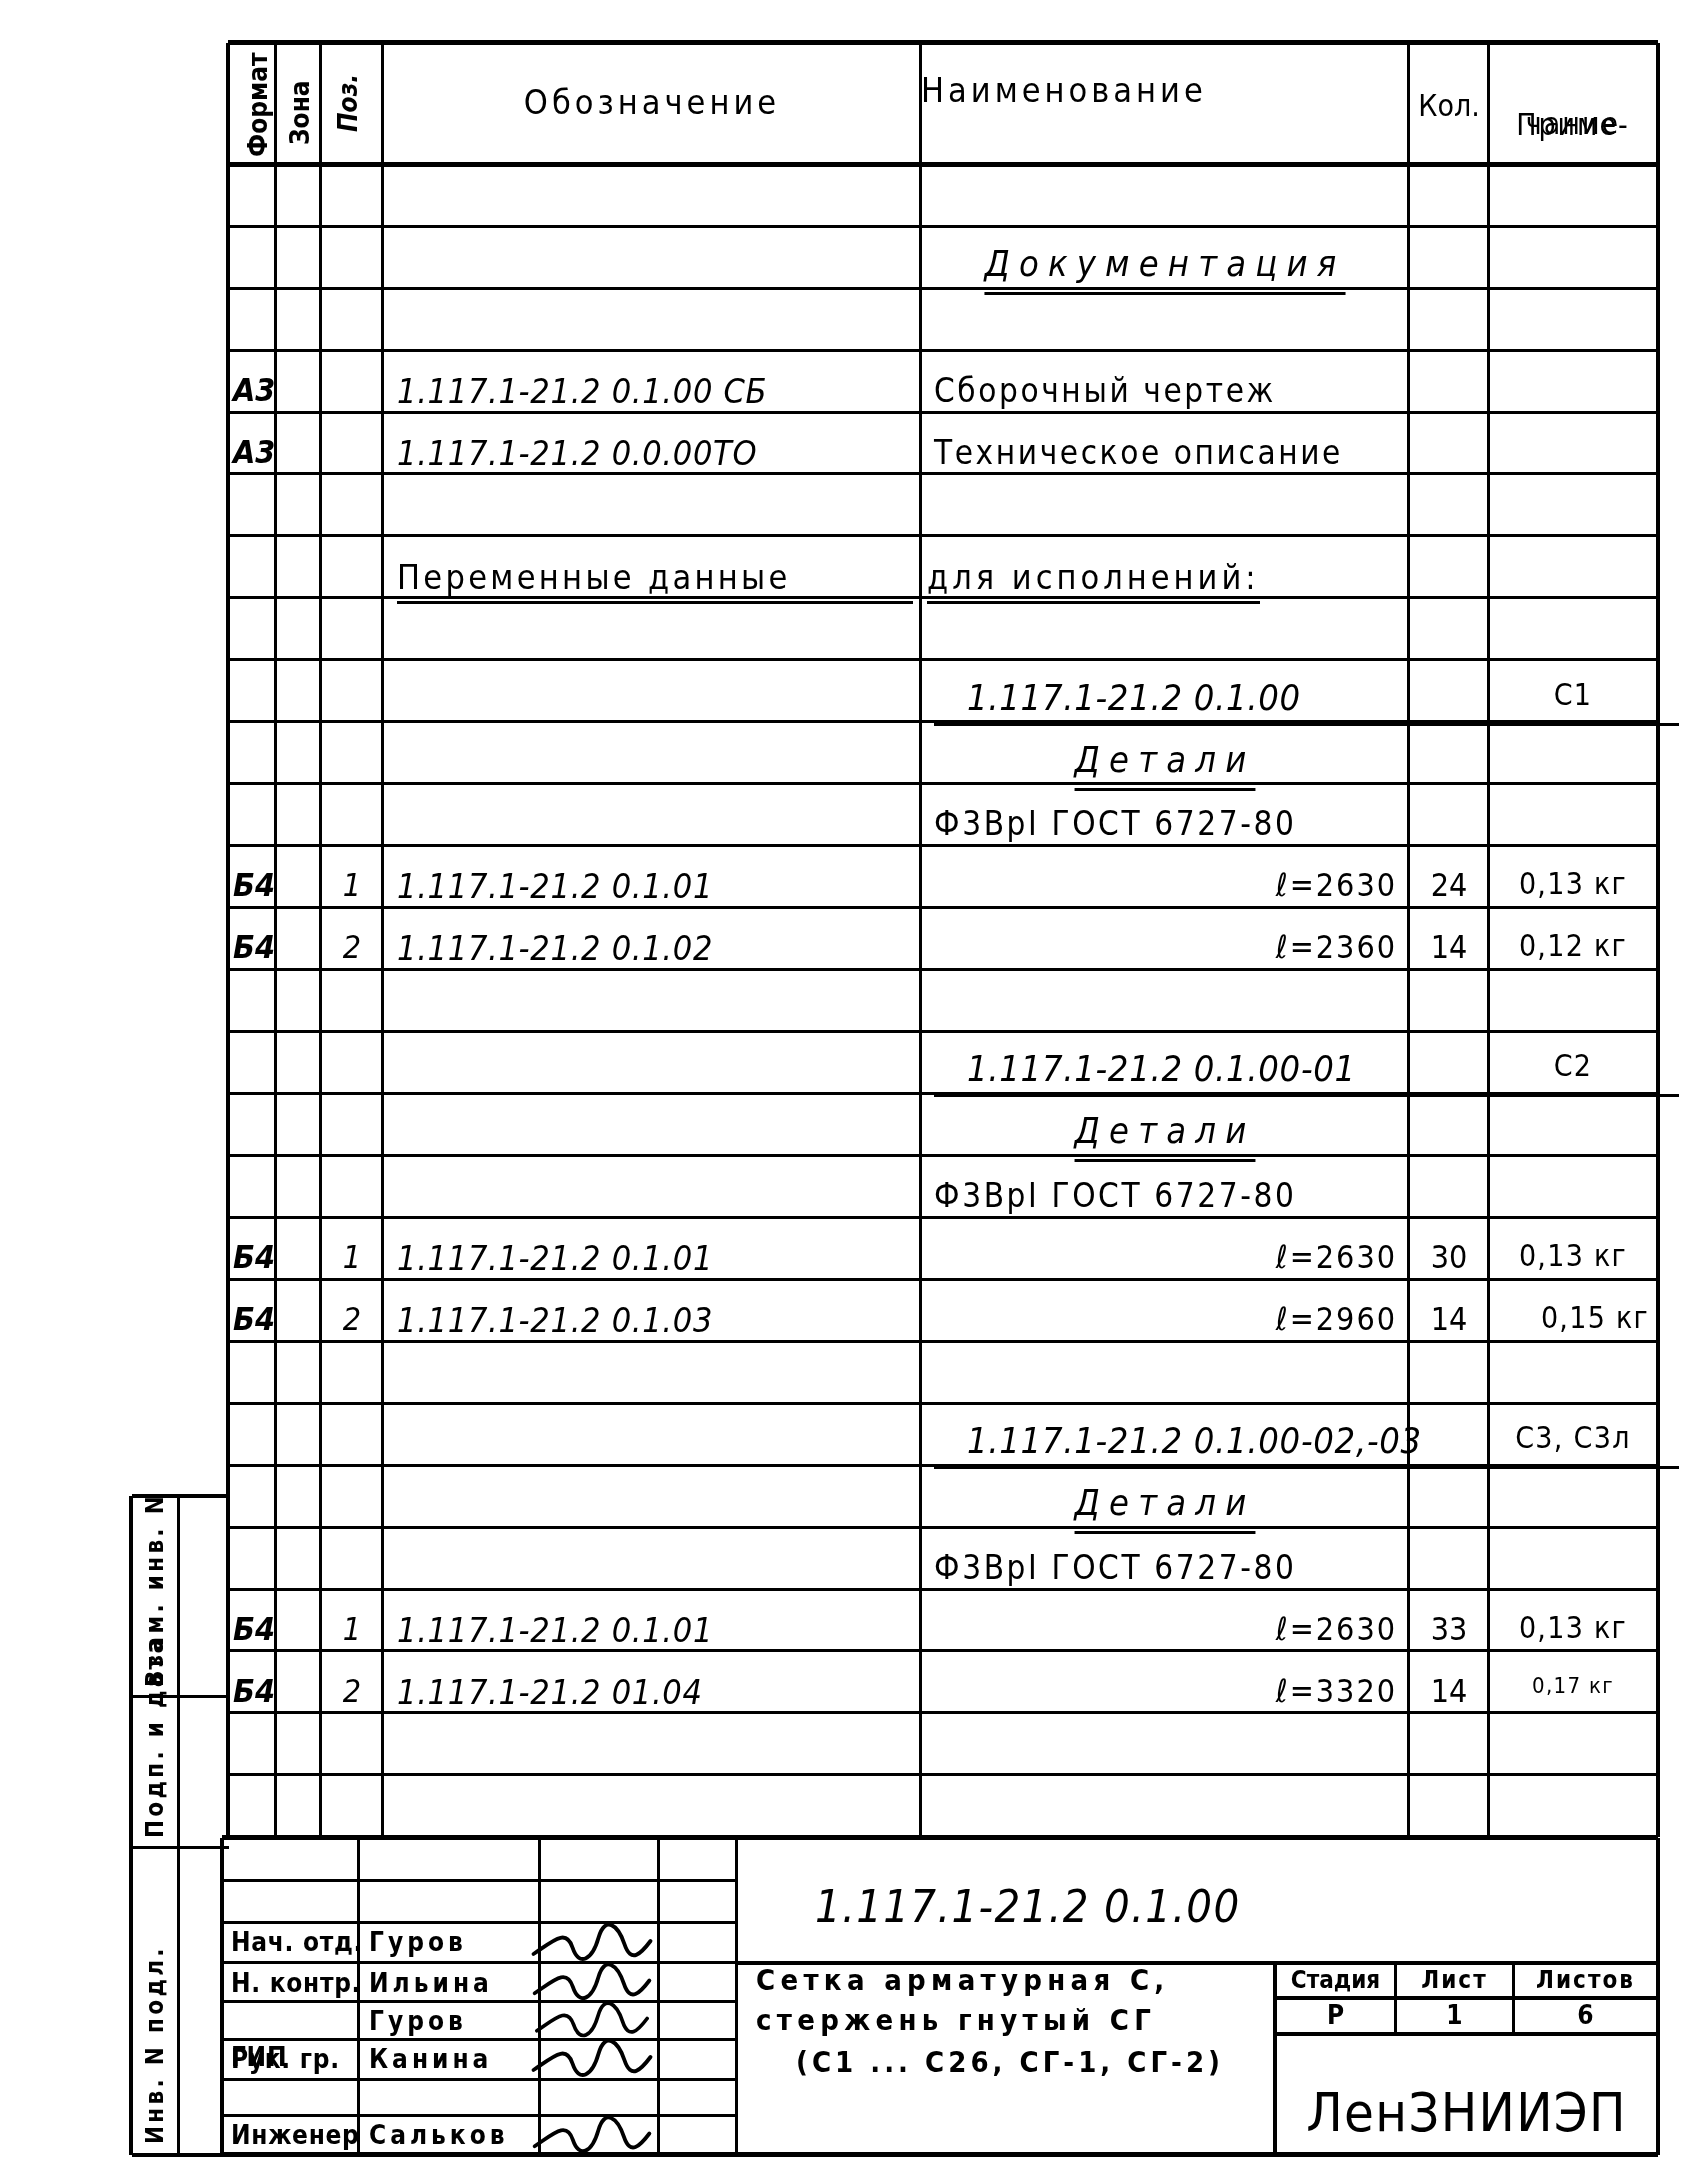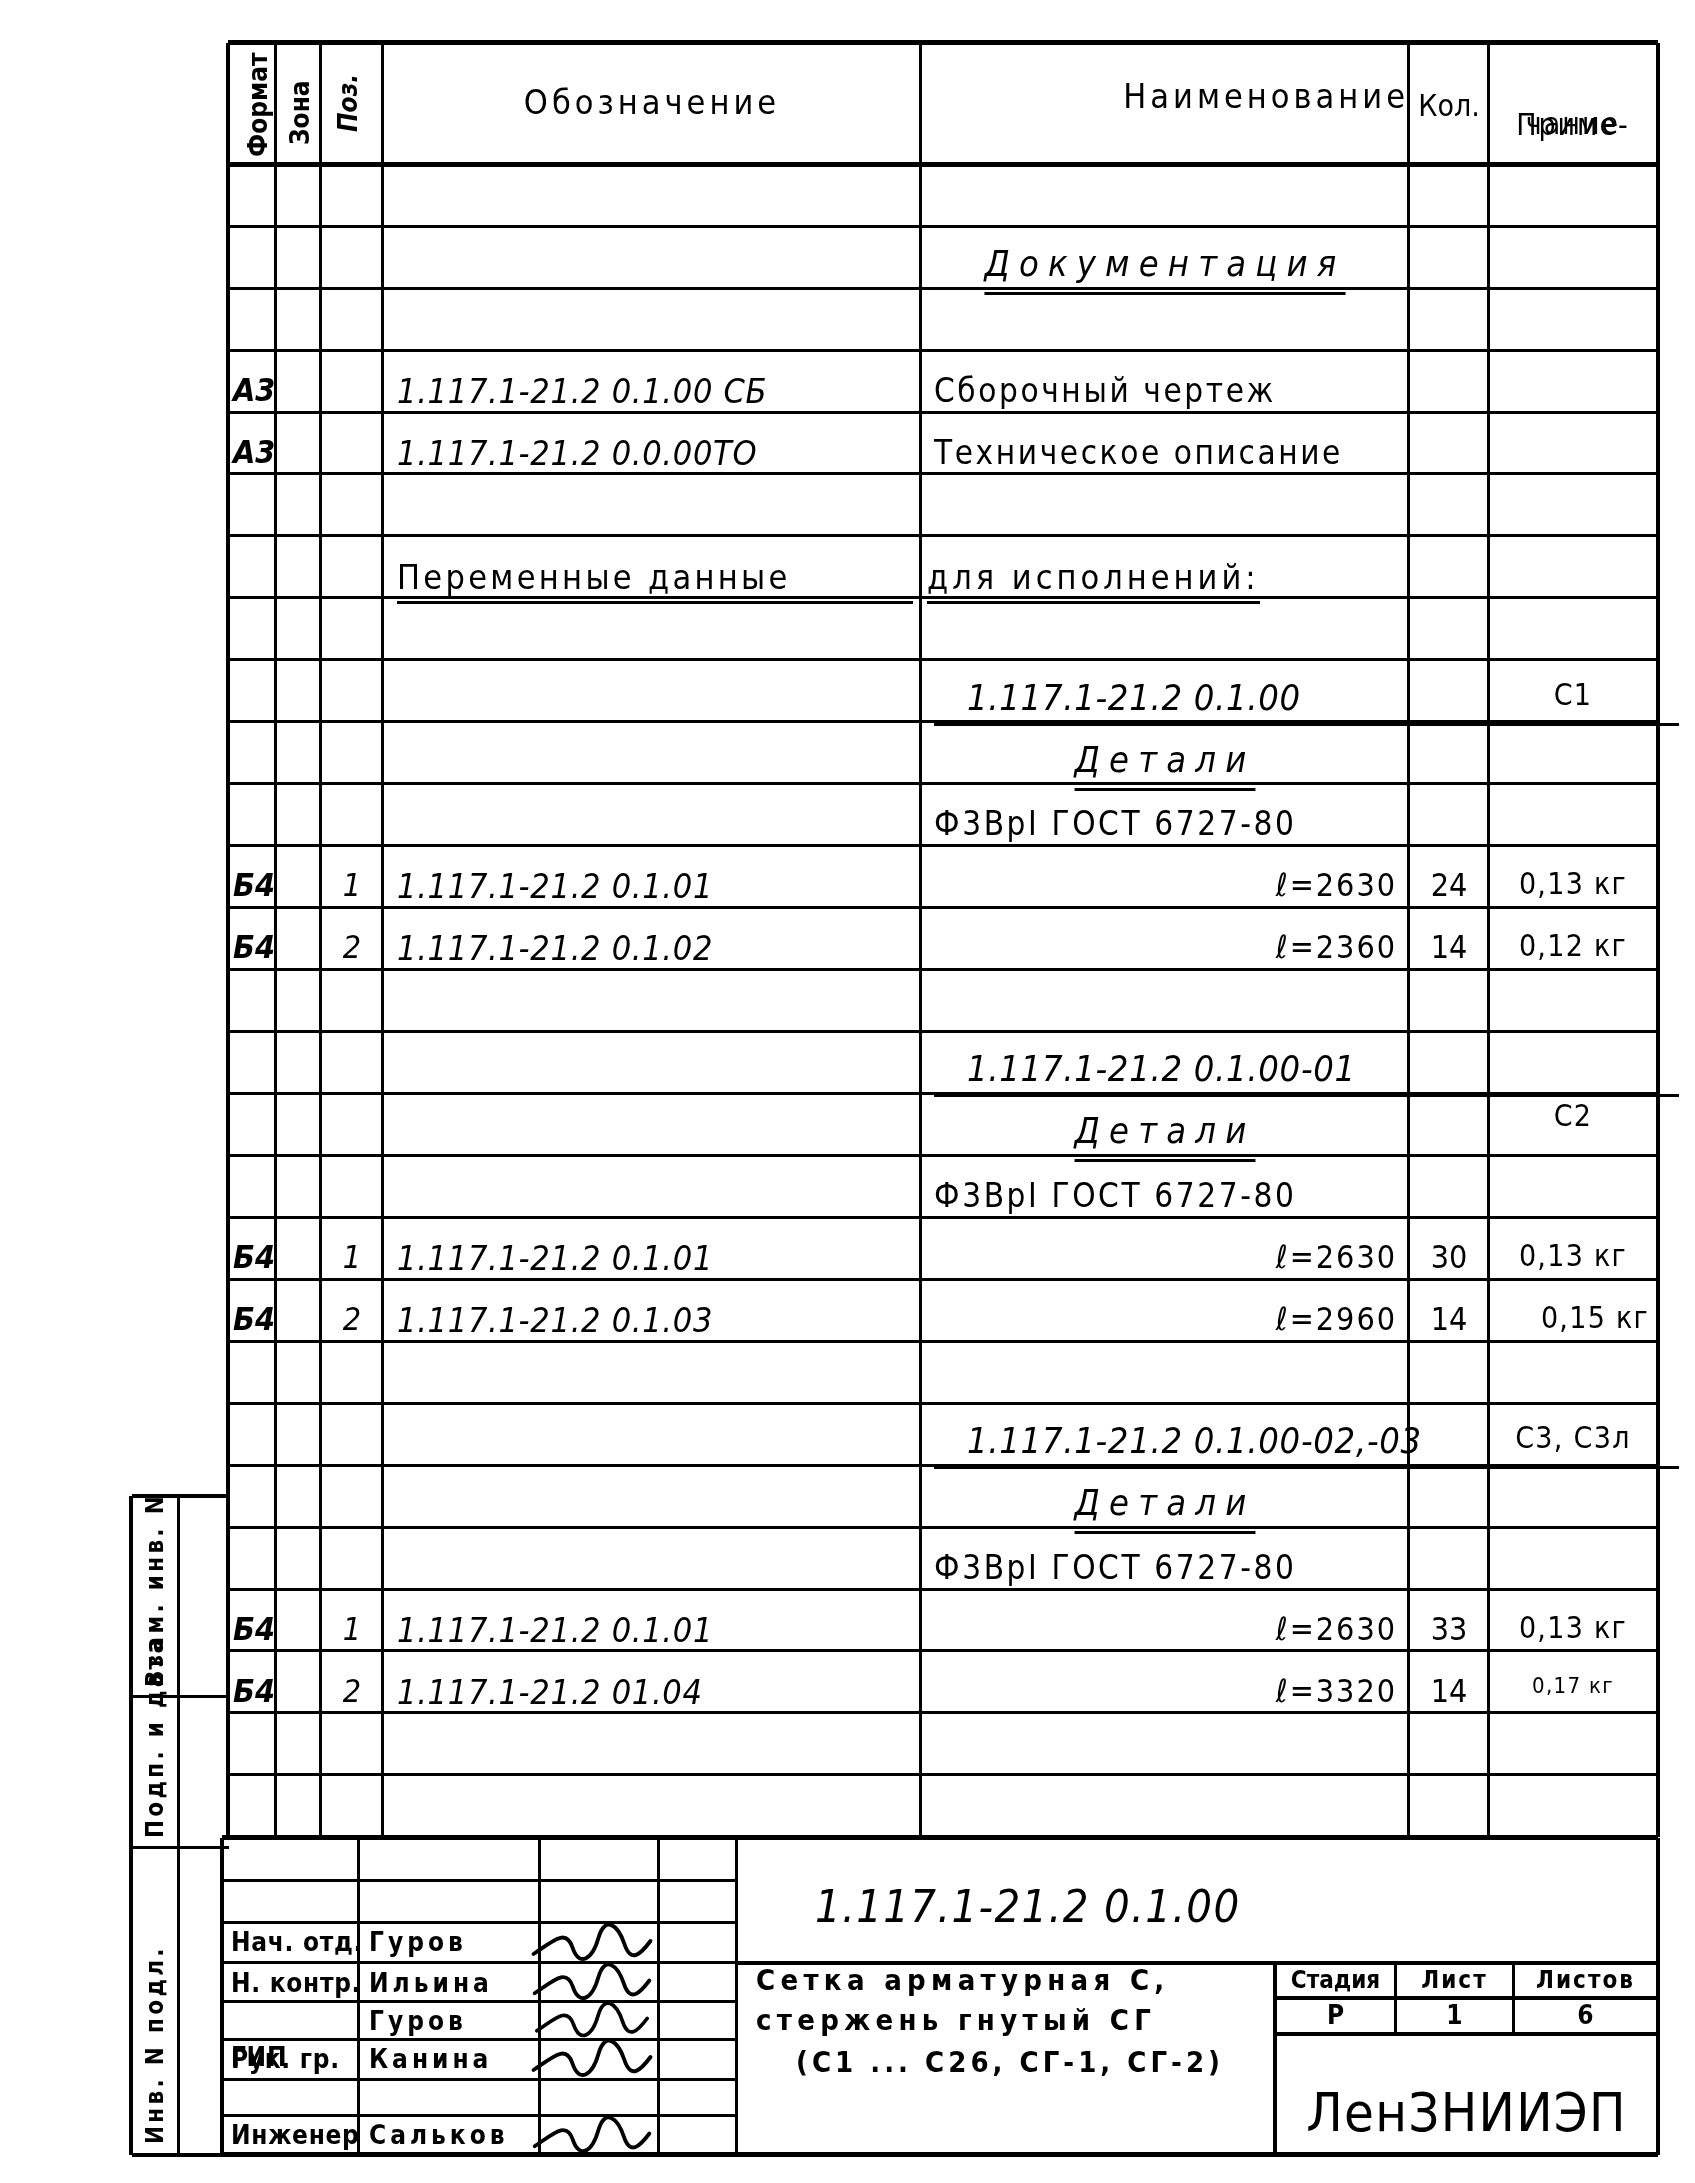--- a/index.html
+++ b/index.html
@@ -26,21 +26,21 @@
 <div class="vline" style="left: 381px; top: 43px; height: 1794px; border-left-width: 3.3px;"></div>
 <div class="vline" style="left: 919px; top: 43px; height: 1794px; border-left-width: 3.3px;"></div>
 <div class="vline" style="left: 1407px; top: 43px; height: 1794px; border-left-width: 3.3px;"></div>
 <div class="vline" style="left: 1487px; top: 43px; height: 1794px; border-left-width: 3.3px;"></div>
 <div class="vline" style="left: 1656px; top: 43px; height: 1794px; border-left-width: 4.6px;"></div>
 <div class="abs"></div>
 <div class="txt upright" style="left: 245px; top: 157px; font-size: 26px; font-weight: bold; transform: rotate(-90deg); transform-origin: left top;">Формат</div>
 <div class="txt upright" style="left: 287px; top: 145px; font-size: 26px; font-weight: bold; transform: rotate(-90deg); transform-origin: left top;">Зона</div>
 <div class="txt hand" style="left: 335px; top: 132px; font-size: 26px; font-weight: bold; transform: rotate(-90deg); transform-origin: left top;">Поз.</div>
 <div class="txt " style="left: 383px; top: 85px; font-size: 34px; width: 538px; text-align: center; letter-spacing: 4px;">Обозначение</div>
-<div class="txt " style="left: 921px; top: 79px; font-size: 34px; width: 488px; text-align: right; letter-spacing: 4px;">Наименование</div>
+<div class="txt " style="left: 921px; top: 73px; font-size: 34px; width: 488px; text-align: left; letter-spacing: 4px;">Наименование</div>
 <div class="txt " style="left: 1409px; top: 91px; font-size: 30px; width: 80px; text-align: center;">Кол.</div>
 <div class="txt " style="left: 1488px; top: 66px; font-size: 30px; width: 170px; text-align: center; letter-spacing: 2px; margin-top: 44px;">Приме-</div>
 <div class="txt " style="left: 1488px; top: 109px; font-size: 30px; width: 170px; text-align: center; letter-spacing: 2px;">чание</div>
 <div class="hline" style="left: 228px; top: 225px; width: 1430px; border-top-width: 3.3px;"></div>
 <div class="abs" style="left: 228px; top: 164px; width: 1430px; height: 62px;"></div>
 <div class="hline" style="left: 228px; top: 287px; width: 1430px; border-top-width: 3.3px;"></div>
 <div class="abs" style="left: 228px; top: 226px; width: 1430px; height: 62px;"></div>
 <div class="txt hand" style="left: 921px; top: 246px; font-size: 36px; width: 488px; text-align: center; letter-spacing: 9.2px; text-decoration: underline 3.3px; text-underline-offset: 16px;">Документация</div>
 <div class="hline" style="left: 228px; top: 349px; width: 1430px; border-top-width: 3.3px;"></div>
 <div class="abs" style="left: 228px; top: 288px; width: 1430px; height: 62px;"></div>
@@ -86,21 +86,21 @@
 <div class="txt hand" style="left: 321px; top: 931px; font-size: 32px; width: 62px; text-align: center;">2</div>
 <div class="txt hand" style="left: 397px; top: 931px; font-size: 34px; letter-spacing: 0.7px;">1.117.1-21.2  0.1.02</div>
 <div class="txt " style="left: 921px; top: 931px; font-size: 32px; width: 476px; text-align: right; letter-spacing: 2px;">ℓ=2360</div>
 <div class="txt " style="left: 1409px; top: 931px; font-size: 32px; width: 80px; text-align: center;">14</div>
 <div class="txt " style="left: 1488px; top: 931px; font-size: 30px; width: 170px; text-align: center; letter-spacing: 1.3px;">0,12 кг</div>
 <div class="hline" style="left: 228px; top: 1030px; width: 1430px; border-top-width: 3.3px;"></div>
 <div class="abs" style="left: 228px; top: 970px; width: 1430px; height: 62px;"></div>
 <div class="hline" style="left: 228px; top: 1092px; width: 1430px; border-top-width: 3.3px;"></div>
 <div class="abs" style="left: 228px; top: 1032px; width: 1430px; height: 62px;"></div>
 <div class="txt hand" style="left: 934px; top: 1051px; font-size: 36px; width: 712px; letter-spacing: 0.7px; padding-left: 33px; border-bottom: 3.3px solid rgb(0, 0, 0); padding-bottom: 6.6px;">1.117.1-21.2  0.1.00-01</div>
-<div class="txt " style="left: 1488px; top: 1101px; font-size: 30px; width: 170px; text-align: center; letter-spacing: 1.3px;">С2</div>
+<div class="txt " style="left: 1488px; top: 1051px; font-size: 30px; width: 170px; text-align: center; letter-spacing: 1.3px;">С2</div>
 <div class="hline" style="left: 228px; top: 1154px; width: 1430px; border-top-width: 3.3px;"></div>
 <div class="abs" style="left: 228px; top: 1094px; width: 1430px; height: 62px;"></div>
 <div class="txt hand" style="left: 921px; top: 1113px; font-size: 36px; width: 488px; text-align: center; letter-spacing: 9.2px; text-decoration: underline 3.3px; text-underline-offset: 16px;">Детали</div>
 <div class="hline" style="left: 228px; top: 1216px; width: 1430px; border-top-width: 3.3px;"></div>
 <div class="abs" style="left: 228px; top: 1156px; width: 1430px; height: 62px;"></div>
 <div class="txt " style="left: 934px; top: 1179px; font-size: 33px; letter-spacing: 2.6px;">Ф3ВрI ГОСТ 6727-80</div>
 <div class="hline" style="left: 228px; top: 1278px; width: 1430px; border-top-width: 3.3px;"></div>
 <div class="abs" style="left: 228px; top: 1218px; width: 1430px; height: 62px;"></div>
 <div class="txt hand" style="left: 233px; top: 1241px; font-size: 32px; font-weight: bold;">Б4</div>
 <div class="txt hand" style="left: 321px; top: 1241px; font-size: 32px; width: 62px; text-align: center;">1</div>

